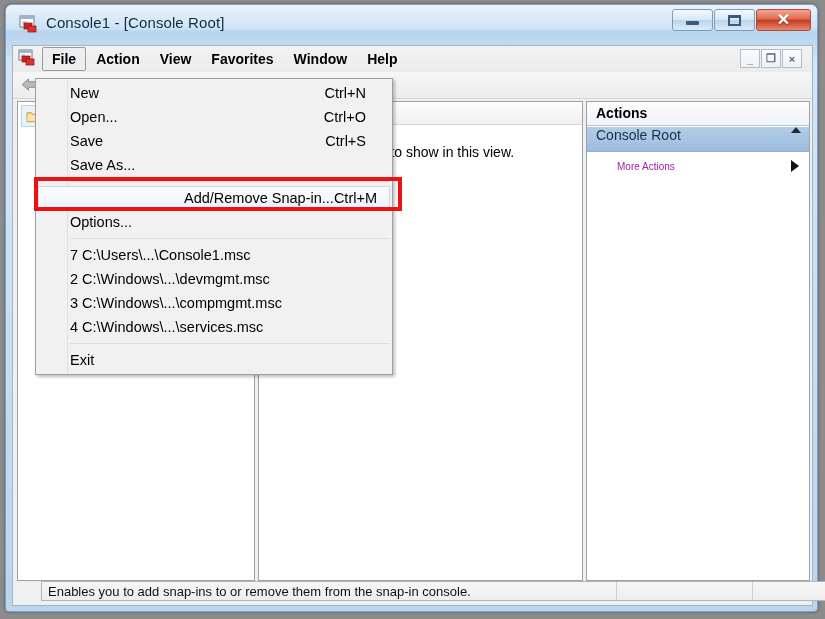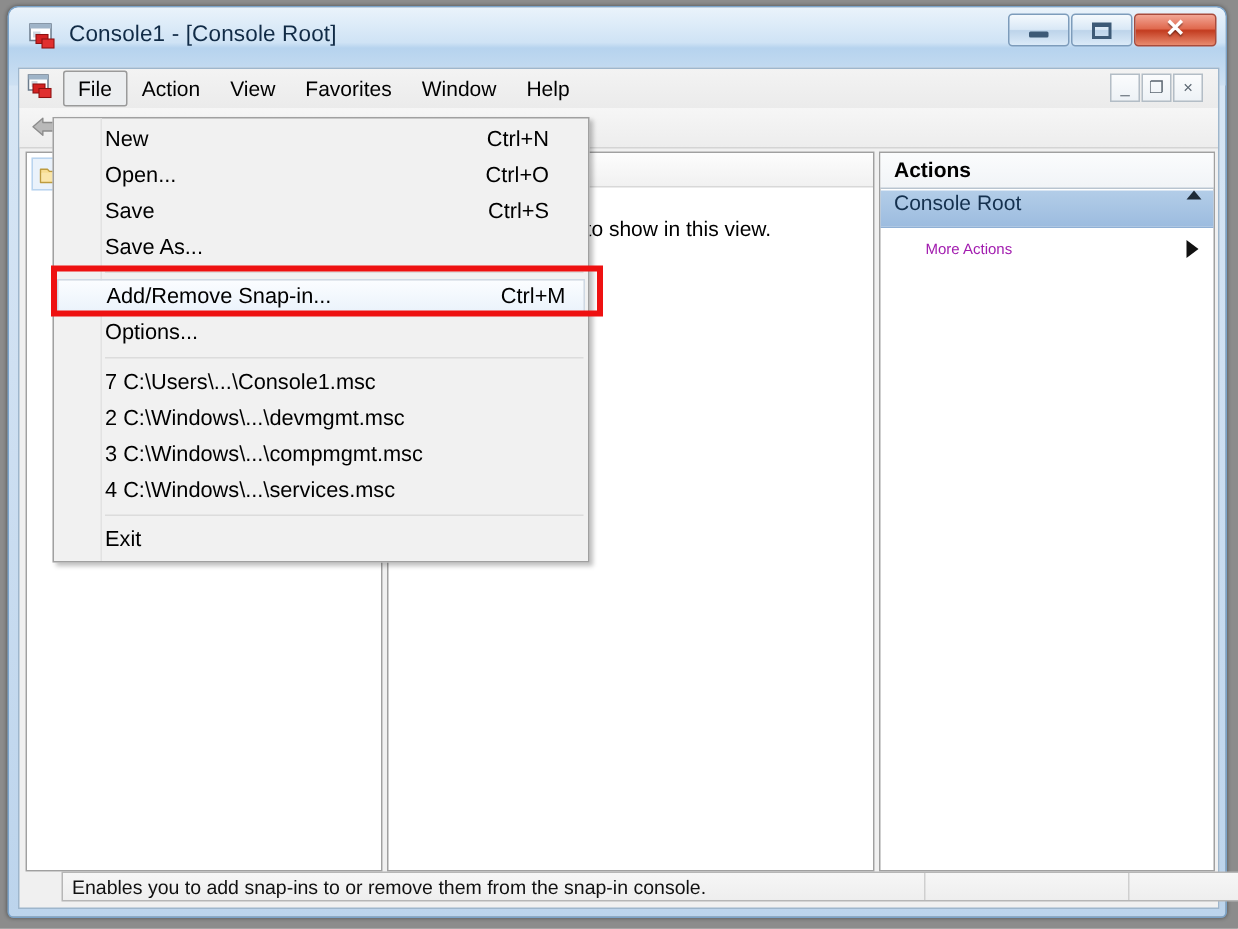--- a/index.html
+++ b/index.html
@@ -80,20 +80,21 @@
     box-sizing: border-box;
   }
 
   
   #menu-bar {
     position: absolute;
     left: 0; top: 0;
     width: 100%; height: 26px;
     background: linear-gradient(180deg, #f3f3f3 0%, #ebebeb 100%);
     border-bottom: 1px solid #d4d4d4;
+    font-weight: bold;
   }
   #mdi-icon {
     position: absolute; left: 5px; top: 3px;
     width: 19px; height: 18px;
   }
   #menu-items {
     position: absolute; left: 29px; top: 0;
     display: flex; align-items: center; height: 26px;
   }
   .menu-item {
@@ -290,20 +291,21 @@
     z-index: 2;
   }
   .mrow .mlabel { flex: 1; white-space: nowrap; }
   .mrow .maccel { color: #000; white-space: nowrap; }
   .mrow.highlight {
     background: linear-gradient(180deg,#fbfdff 0%, #eaf2fb 100%);
     border: 1px solid #cfd9e4;
     margin: 0 2px;
     padding-left: 32px;
     padding-right: 12px;
+    text-align: right;
   }
   .msep {
     position: relative;
     height: 1px;
     background: #dcdcdc;
     margin: 4px 3px 4px 34px;
     z-index: 2;
   }
 
   

